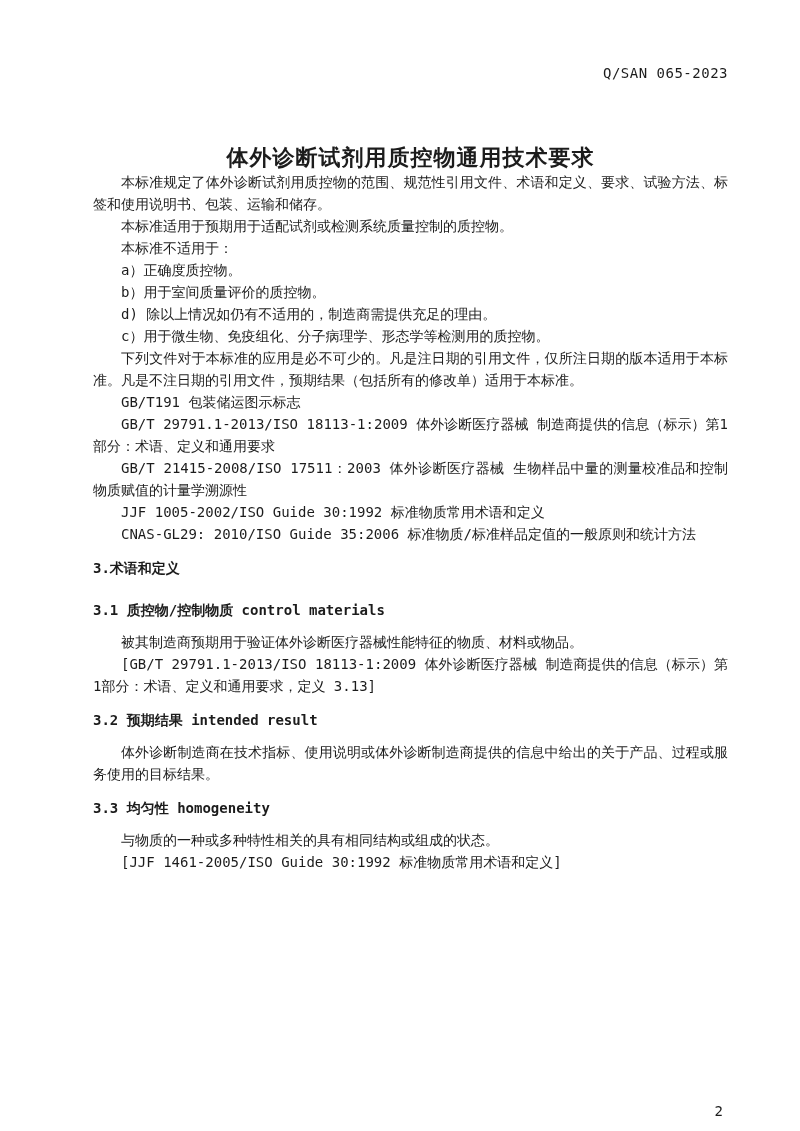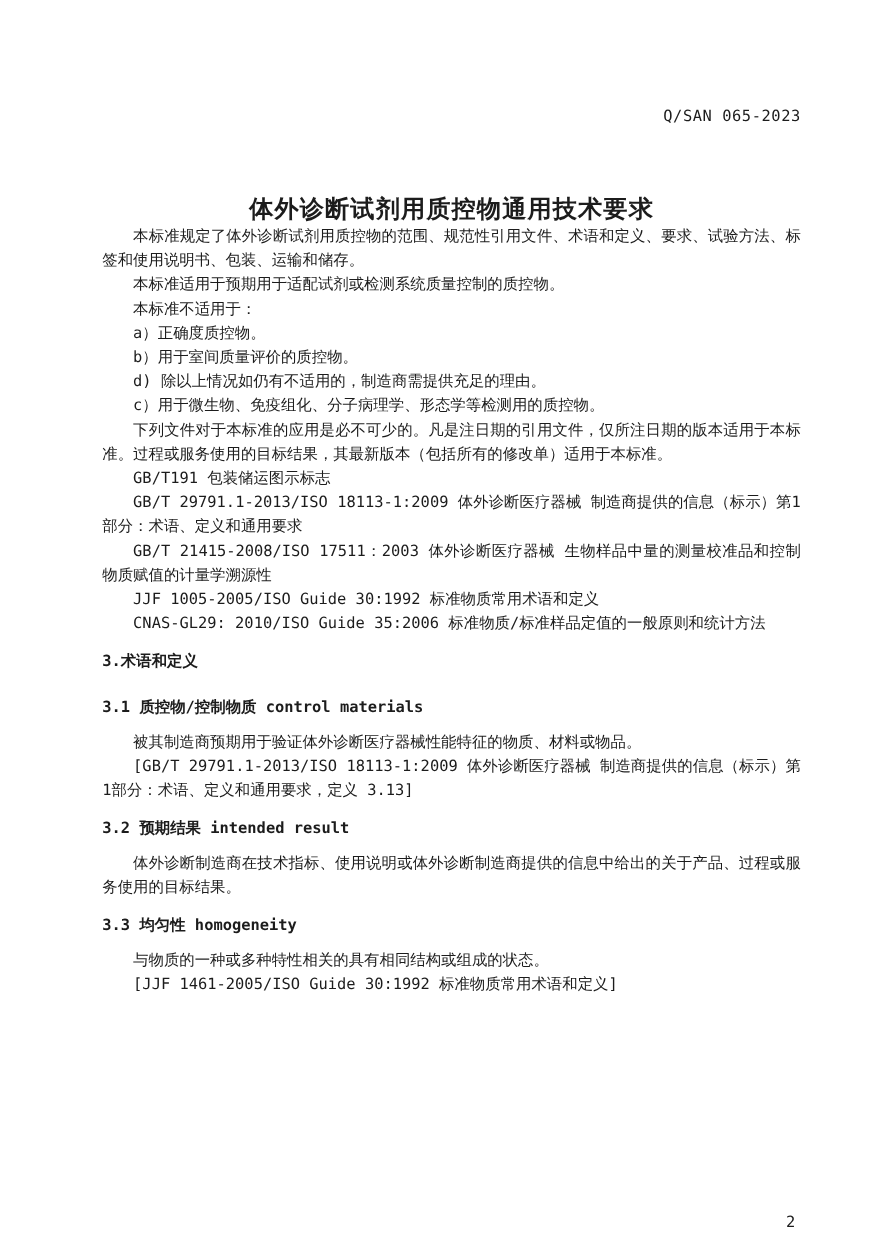--- a/index.html
+++ b/index.html
@@ -7,21 +7,21 @@
     padding: 0;
     background: #ffffff;
   }
   .page {
     position: relative;
     width: 800px;
     height: 1131px;
     box-sizing: border-box;
     background: #ffffff;
     color: #1c1c1c;
-    padding: 97px 72px 0 93px;
+    padding: 64px 72px 0 93px;
     font-family: "DejaVu Sans Mono", "Liberation Serif", serif;
     font-size: 14px;
     overflow: hidden;
   }
   .doc-number {
     text-align: right;
     font-size: 14px;
     line-height: 18px;
     letter-spacing: 0.5px;
     font-family: "DejaVu Sans Mono", monospace;
@@ -76,25 +76,25 @@
     <p>本标准规定了体外诊断试剂用质控物的范围、规范性引用文件、术语和定义、要求、试验方法、标签和使用说明书、包装、运输和储存。</p>
     <p>本标准适用于预期用于适配试剂或检测系统质量控制的质控物。</p>
     <p>本标准不适用于：</p>
     <p>a）正确度质控物。</p>
     <p>b）用于室间质量评价的质控物。</p>
     <p>d) 除以上情况如仍有不适用的，制造商需提供充足的理由。</p>
     <p>c）用于微生物、免疫组化、分子病理学、形态学等检测用的质控物。</p>
   </section>
 
   <section class="sec-main">
-    <p>下列文件对于本标准的应用是必不可少的。凡是注日期的引用文件，仅所注日期的版本适用于本标准。过程或服务使用的目标结果，其最新版本（包括所有的修改单）适用于本标准。</p>
+    <p>下列文件对于本标准的应用是必不可少的。凡是注日期的引用文件，仅所注日期的版本适用于本标准。凡是不注日期的引用文件，预期结果（包括所有的修改单）适用于本标准。</p>
     <p>GB/T191 包装储运图示标志</p>
     <p>GB/T 29791.1-2013/ISO 18113-1:2009 体外诊断医疗器械 制造商提供的信息（标示）第1部分：术语、定义和通用要求</p>
     <p>GB/T 21415-2008/ISO 17511：2003 体外诊断医疗器械 生物样品中量的测量校准品和控制物质赋值的计量学溯源性</p>
-    <p>JJF 1005-2005/ISO Guide 30:1992 标准物质常用术语和定义</p>
+    <p>JJF 1005-2002/ISO Guide 30:1992 标准物质常用术语和定义</p>
     <p>CNAS-GL29: 2010/ISO Guide 35:2006 标准物质/标准样品定值的一般原则和统计方法</p>
   </section>
 
   <section class="sec-terms">
     <h2>3.术语和定义</h2>
   </section>
 
   <section class="sec-def">
     <h2>3.1 质控物/控制物质 control materials</h2>
     <p>被其制造商预期用于验证体外诊断医疗器械性能特征的物质、材料或物品。</p>

